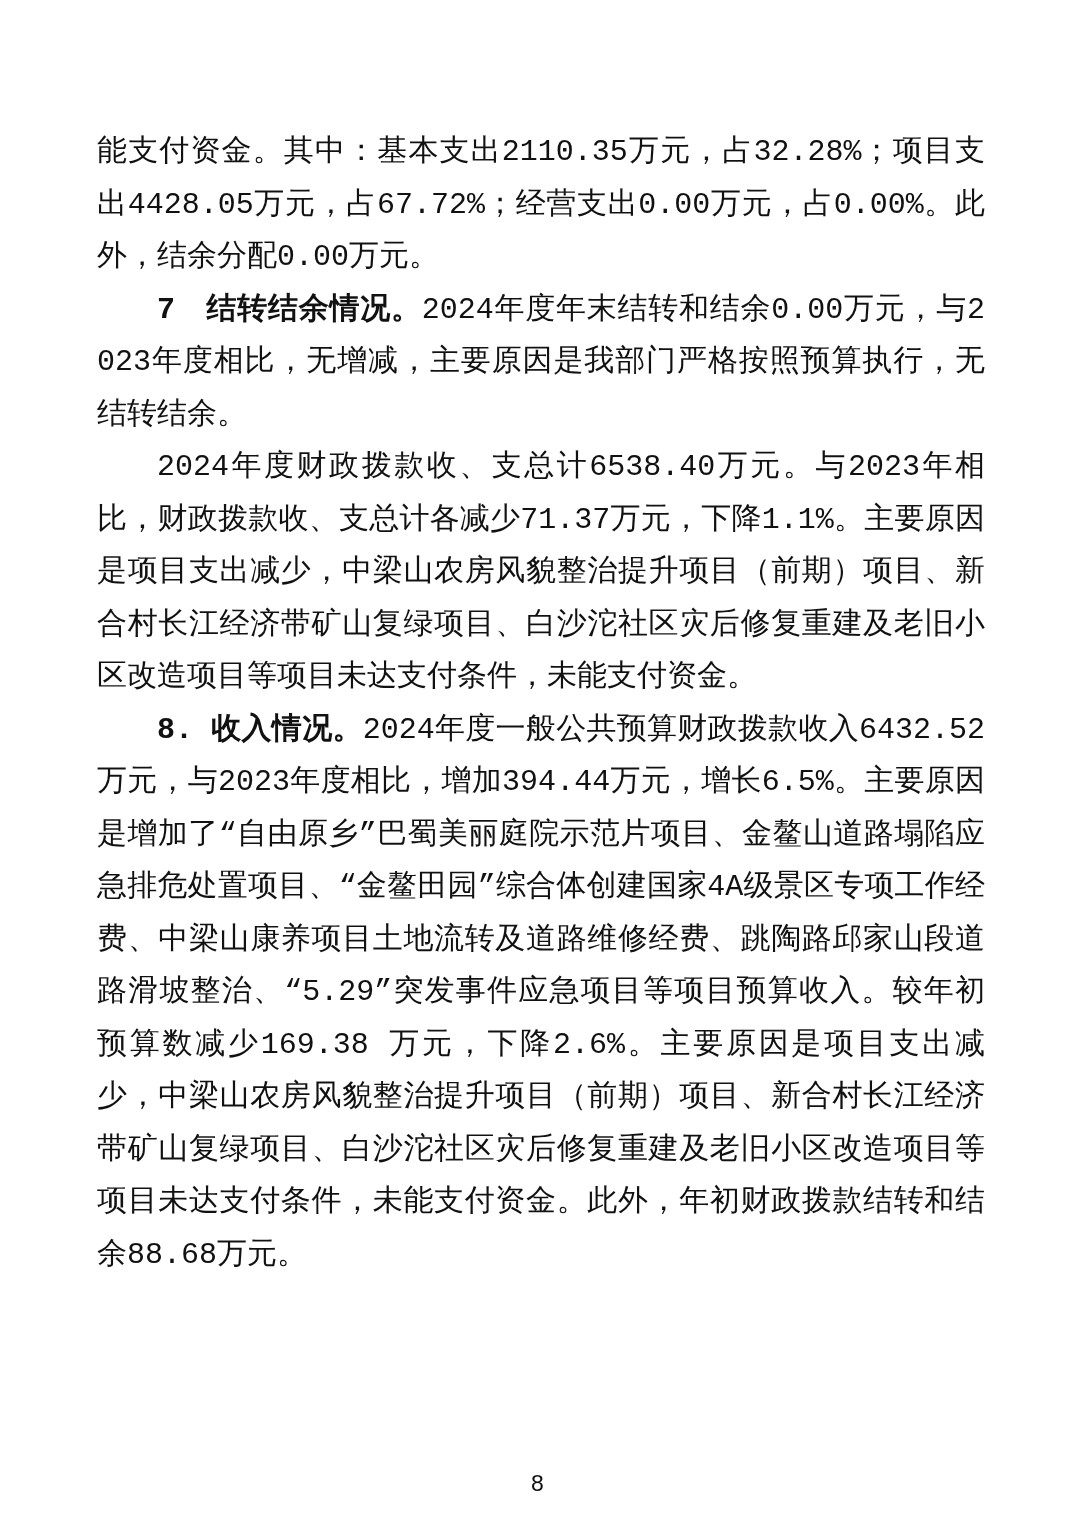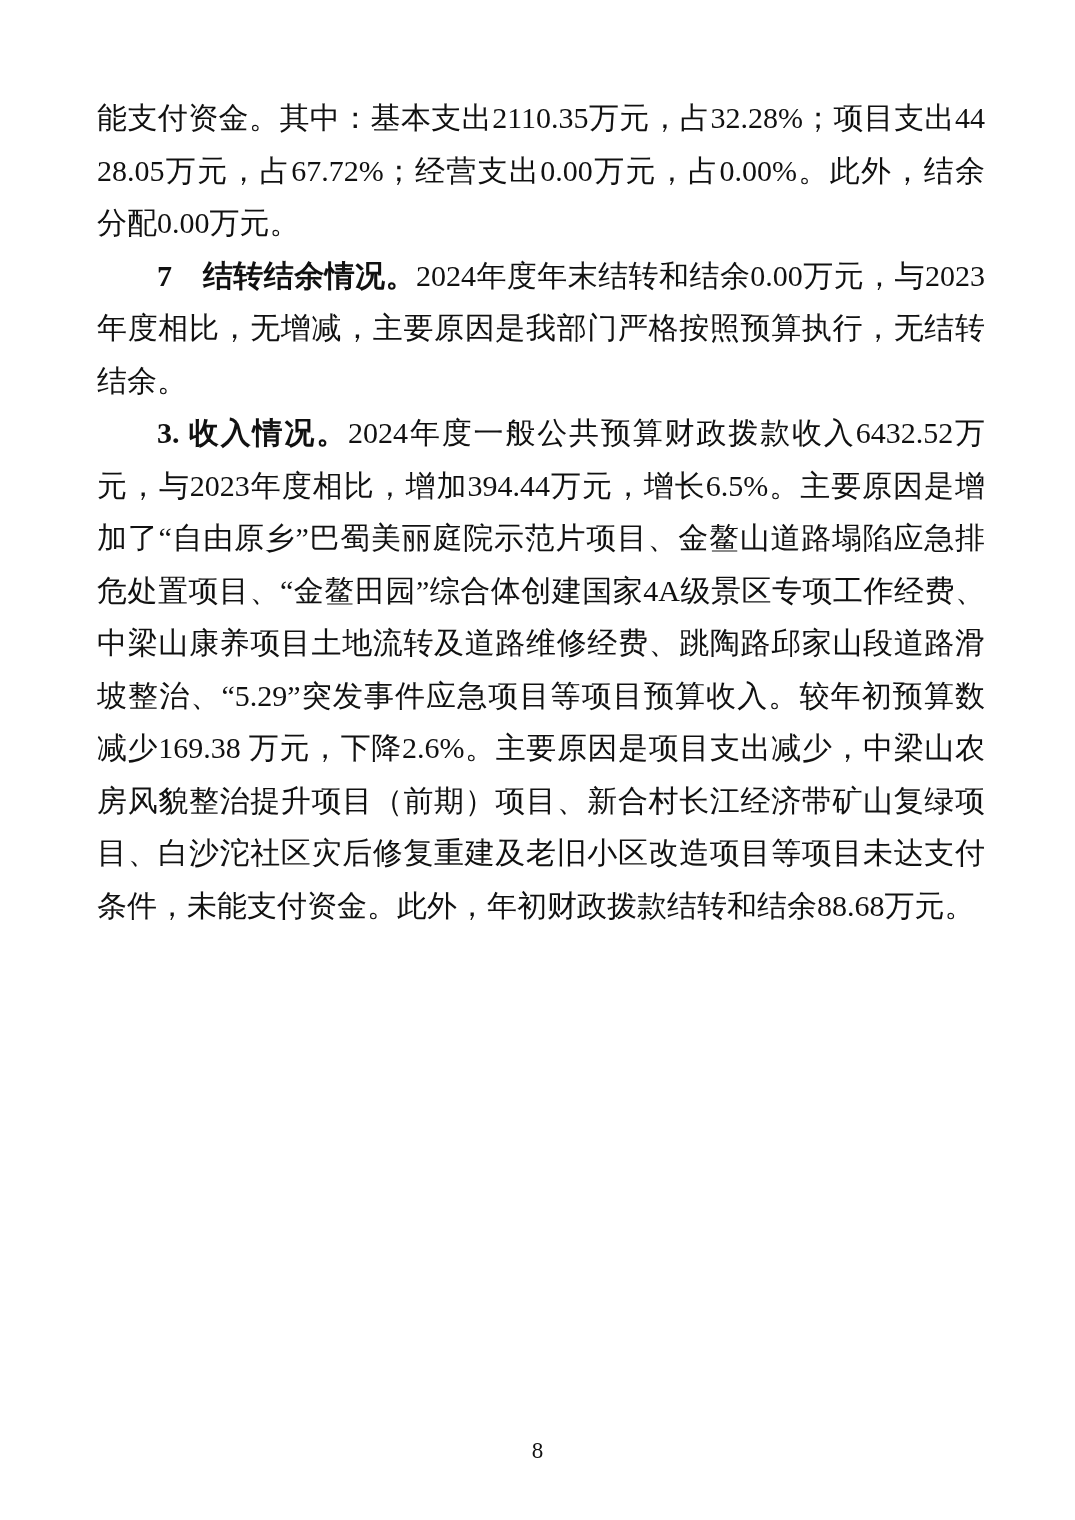--- a/index.html
+++ b/index.html
@@ -6,22 +6,23 @@
     margin: 0;
     padding: 0;
     background: #ffffff;
   }
   .page {
     position: relative;
     width: 1075px;
     height: 1484px;
     background: #ffffff;
     overflow: hidden;
-    font-family: Liberation Serif, serif;
+    font-family: Liberation Mono, monospace;
     color: #111111;
+    margin-top: 34px;
   }
   .doc-body {
     position: absolute;
     left: 97px;
     top: 92px;
     width: 888px;
     text-align: justify;
     font-size: 30px;
     line-height: 52.5px;
   }
@@ -47,18 +48,19 @@
     line-height: 30px;
   }
 </style>
 </head>
 <body>
 
 <div class="page">
   <div class="doc-body">
       <p class="no-indent"><span>能支付资金。其中：基本支出2110.35万元，占32.28%；项目支出4428.05万元，占67.72%；经营支出0.00万元，占0.00%。此外，结余分配0.00万元。</span></p>
       <p><span class="bold">7　结转结余情况。</span><span>2024年度年末结转和结余0.00万元，与2023年度相比，无增减，主要原因是我部门严格按照预算执行，无结转结余。</span></p>
-      <p><span class="bold">3. 收入情况。</span><span>2024年度一般公共预算财政拨款收入6432.52万元，与2023年度相比，增加394.44万元，增长6.5%。主要原因是增加了“自由原乡”巴蜀美丽庭院示范片项目、金鳌山道路塌陷应急排危处置项目、“金鳌田园”综合体创建国家4A级景区专项工作经费、中梁山康养项目土地流转及道路维修经费、跳陶路邱家山段道路滑坡整治、“5.29”突发事件应急项目等项目预算收入。较年初预算数减少169.38 万元，下降2.6%。主要原因是项目支出减少，中梁山农房风貌整治提升项目（前期）项目、新合村长江经济带矿山复绿项目、白沙沱社区灾后修复重建及老旧小区改造项目等项目未达支付条件，未能支付资金。此外，年初财政拨款结转和结余88.68万元。</span></p>
+      <p><span>2024年度财政拨款收、支总计6538.40万元。与2023年相比，财政拨款收、支总计各减少71.37万元，下降1.1%。主要原因是项目支出减少，中梁山农房风貌整治提升项目（前期）项目、新合村长江经济带矿山复绿项目、白沙沱社区灾后修复重建及老旧小区改造项目等项目未达支付条件，未能支付资金。</span></p>
+      <p><span class="bold">8. 收入情况。</span><span>2024年度一般公共预算财政拨款收入6432.52万元，与2023年度相比，增加394.44万元，增长6.5%。主要原因是增加了“自由原乡”巴蜀美丽庭院示范片项目、金鳌山道路塌陷应急排危处置项目、“金鳌田园”综合体创建国家4A级景区专项工作经费、中梁山康养项目土地流转及道路维修经费、跳陶路邱家山段道路滑坡整治、“5.29”突发事件应急项目等项目预算收入。较年初预算数减少169.38 万元，下降2.6%。主要原因是项目支出减少，中梁山农房风貌整治提升项目（前期）项目、新合村长江经济带矿山复绿项目、白沙沱社区灾后修复重建及老旧小区改造项目等项目未达支付条件，未能支付资金。此外，年初财政拨款结转和结余88.68万元。</span></p>
     </div>
   <div class="page-footer">
     <span>8</span>
   </div>
 </div>
 
 </body></html>

